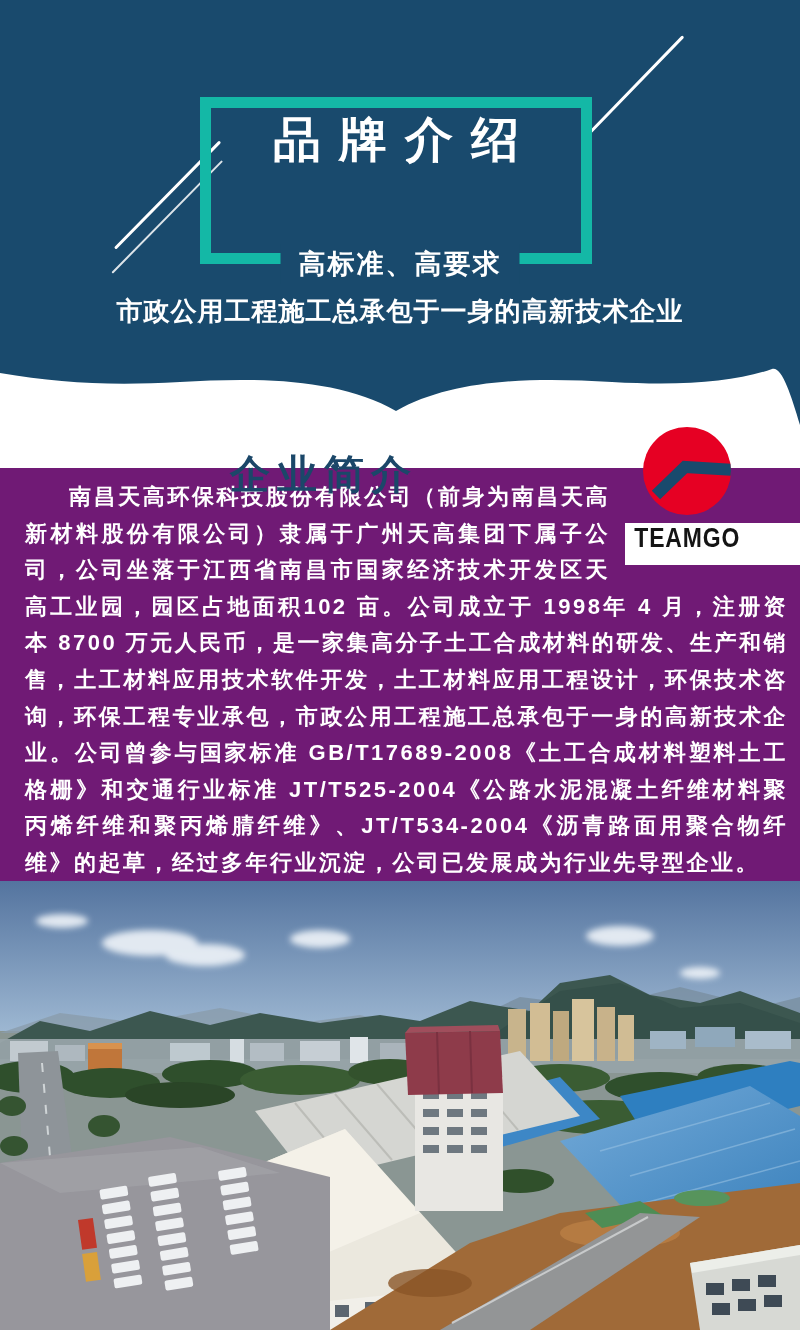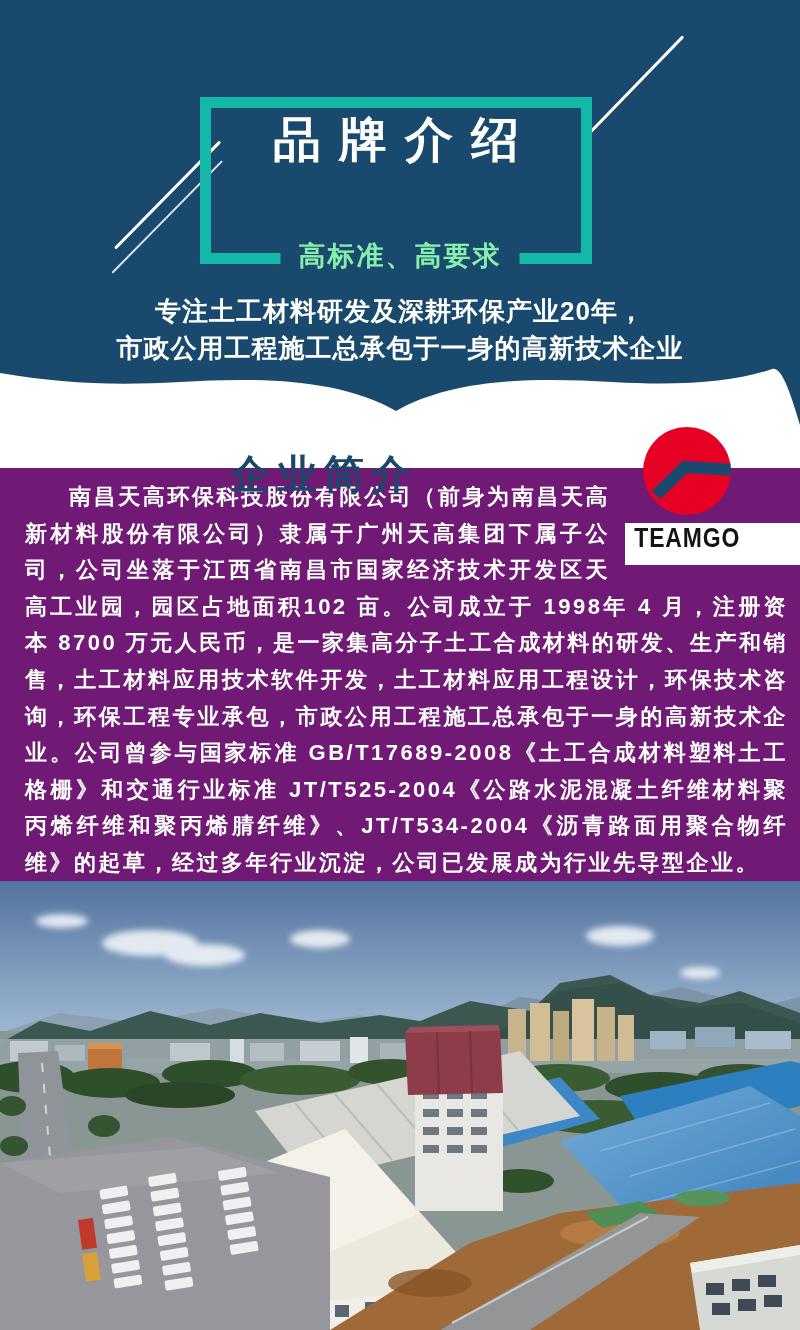--- a/index.html
+++ b/index.html
@@ -8,22 +8,22 @@
 
   
   .hero{position:absolute;left:0;top:0;width:800px;height:355px;background:#194A6D;}
   .wave{position:absolute;left:0;top:355px;width:800px;height:75px;display:block;}
 
   .title-box{position:absolute;left:200px;top:97px;width:392px;height:167px;
              box-sizing:border-box;border:11px solid #14b8a6;
              display:flex;align-items:flex-start;justify-content:center;z-index:3;}
   .brand-title{color:#ffffff;font-size:48px;font-weight:700;letter-spacing:18px;
                padding-left:18px;white-space:nowrap;}
-  .brand-subtitle{position:absolute;left:50%;top:236px;transform:translateX(-50%);
-                  background:#194A6D;color:#86efac;font-size:27px;font-weight:700;
+  .brand-subtitle{position:absolute;left:50%;top:244px;transform:translateX(-50%);
+                  background:#194A6D;color:#ffffff;font-size:27px;font-weight:700;
                   line-height:40px;padding:0 18px;letter-spacing:2px;white-space:nowrap;z-index:4;}
 
   .tagline{position:absolute;left:0;top:293px;width:800px;text-align:center;z-index:5;
            color:#ffffff;font-size:26px;font-weight:700;line-height:37px;letter-spacing:1px;}
 
   .diag{position:absolute;background:#ffffff;border-radius:2px;transform-origin:left center;z-index:2;}
   .diag-l1{left:115px;top:247px;width:150px;height:3px;transform:rotate(-45.5deg);}
   .diag-l2{left:112px;top:272px;width:157px;height:1.5px;opacity:.85;transform:rotate(-45.5deg);}
   .diag-r1{left:590px;top:131px;width:134px;height:3px;transform:rotate(-45.9deg);}
 
@@ -62,21 +62,20 @@
   <div class="diag diag-l1"></div>
   <div class="diag diag-l2"></div>
   <div class="diag diag-r1"></div>
 
   <div class="title-box">
     <span class="brand-title">品牌介绍</span>
   </div>
   <div class="brand-subtitle">高标准、高要求</div>
 
   <div class="tagline">
-    <div>专注土工材料研发及深耕环保产业20年，</div>
     <div>市政公用工程施工总承包于一身的高新技术企业</div>
   </div>
 
   <h2 class="profile-heading">企业简介</h2>
 
   <section class="profile">
     <p class="profile-text"><span class="logo-spacer"></span><span>南昌天高环保科技股份有限公司（前身为南昌天高新材料股份有限公司）隶属于广州天高集团下属子公司，公司坐落于江西省南昌市国家经济技术开发区天高工业园，园区占地面积102 亩。公司成立于 1998年 4 月，注册资本 8700 万元人民币，是一家集高分子土工合成材料的研发、生产和销售，土工材料应用技术软件开发，土工材料应用工程设计，环保技术咨询，环保工程专业承包，市政公用工程施工总承包于一身的高新技术企业。公司曾参与国家标准 GB/T17689-2008《土工合成材料塑料土工格栅》和交通行业标准 JT/T525-2004《公路水泥混凝土纤维材料聚丙烯纤维和聚丙烯腈纤维》、JT/T534-2004《沥青路面用聚合物纤维》的起草，经过多年行业沉淀，公司已发展成为行业先导型企业。</span></p>
   </section>
 
   <div class="logo-notch"></div>

